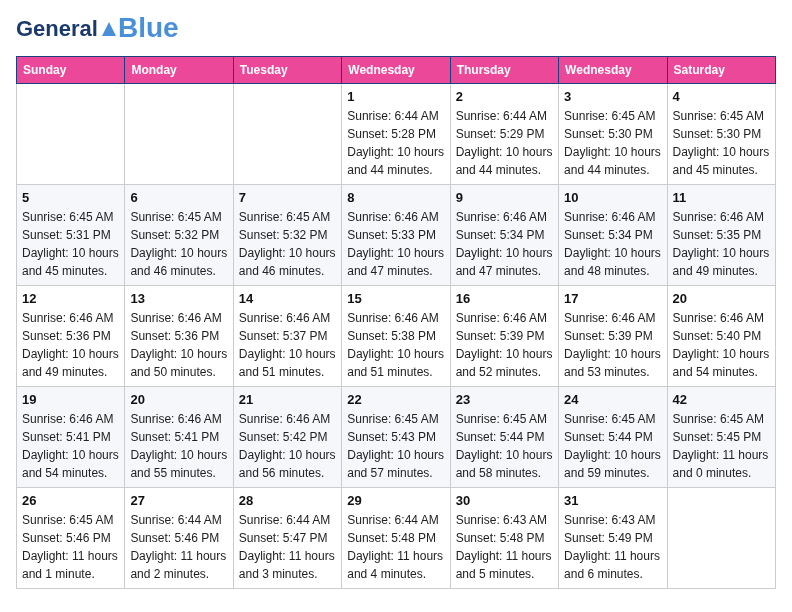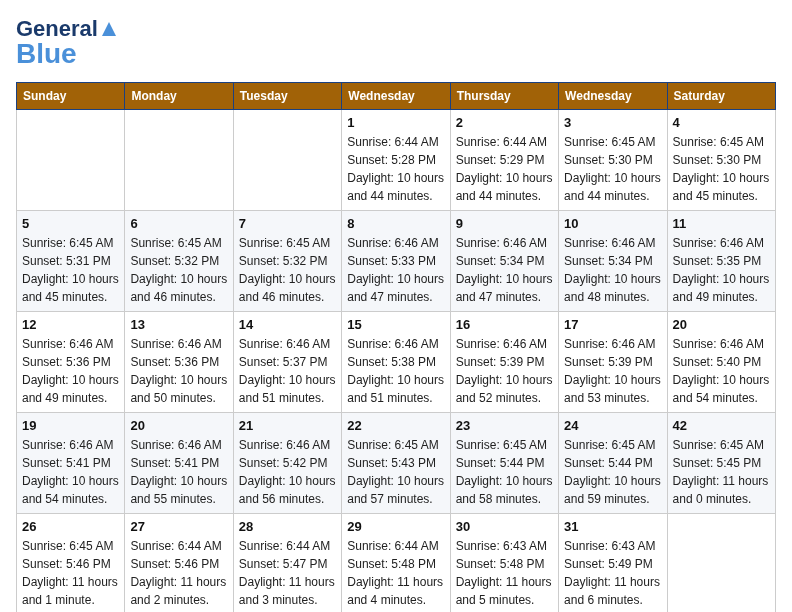--- a/index.html
+++ b/index.html
@@ -11,42 +11,42 @@
       padding: 16px;
     }
     .header {
       display: flex;
       justify-content: space-between;
       align-items: flex-start;
       margin-bottom: 12px;
     }
     .logo {
       display: flex;
-      flex-direction: column;
+      flex-direction: row;
       align-items: flex-start;
     }
     .title-area {
       text-align: right;
     }
     .month-title {
       font-size: 36px;
       font-weight: bold;
       color: #1a1a2e;
     }
     .subtitle {
       font-size: 15px;
       color: #333;
     }
     .calendar-table {
       width: 100%;
       border-collapse: collapse;
       font-size: 10.5px;
     }
     .calendar-table th {
-      background: #a16207;
+      background: #ec4899;
       color: #fff;
       text-align: left;
       padding: 6px 6px;
       font-size: 12px;
       font-weight: bold;
       border: 1px solid #1a4080;
     }
     .calendar-table td {
       vertical-align: top;
       padding: 5px 5px;

